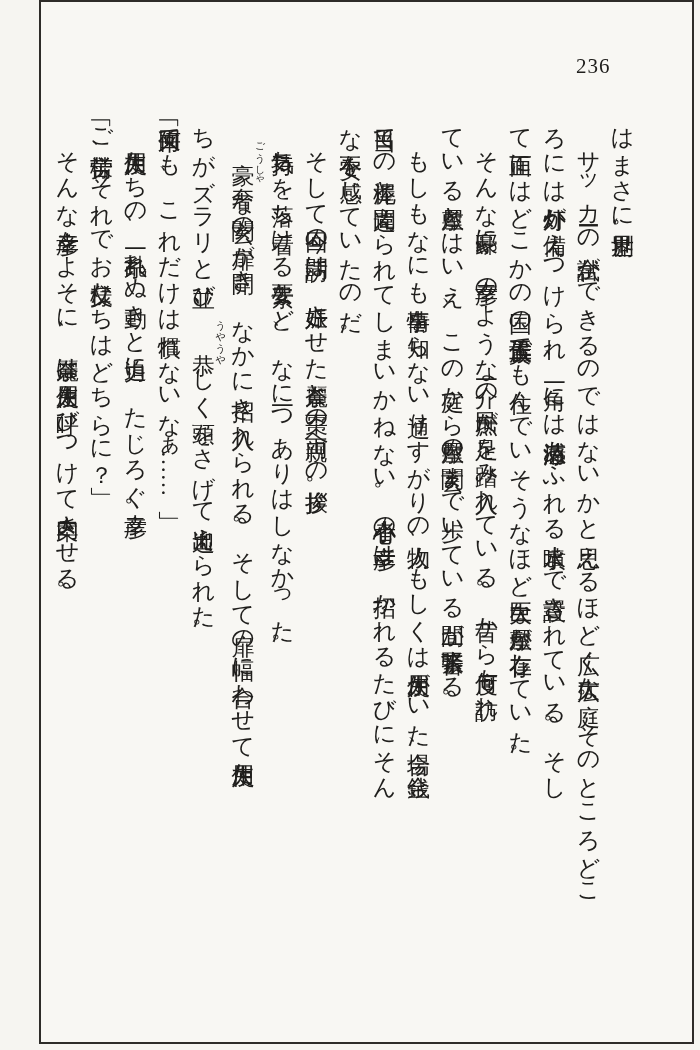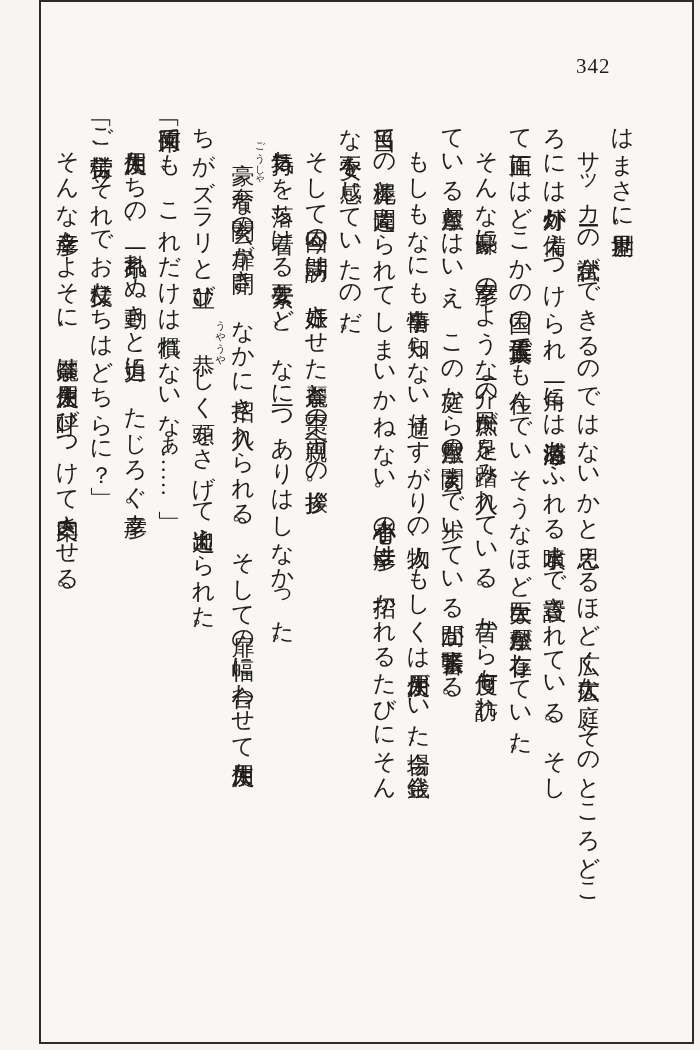--- a/index.html
+++ b/index.html
@@ -59,21 +59,21 @@
     font-size: 10px;
     letter-spacing: 0;
     color: var(--text, #1f1e1c);
   }
 </style>
 </head>
 <body style="--bg: #f6f5f1; --page: #f8f7f3; --frame: #2e2c29; --text: #1f1e1c;">
 
 <div class="page-root">
   <div class="frame"></div>
-  <div class="page-number">342</div>
+  <div class="page-number">236</div>
   <div class="text-block" id="text-block">
       <div class="line">はまさに別世界。</div>
       <div class="line indent">サッカーの試合ができるのではないかと思えるほど広く広大な庭。そのところどこ</div>
       <div class="line">ろには外灯が備えつけられ、一角には清涼感あふれる噴水まで設置されている。そし</div>
       <div class="line">て正面にはどこかの国の王侯貴族でも住んでいそうなほど巨大な屋敷が存在していた。</div>
       <div class="line indent">そんな豪邸に、幸彦のような一介の庶民が足を踏み入れている。昔から何度も訪れ</div>
       <div class="line">ている屋敷とはいえ、この庭から屋敷の玄関まで歩いている間が一番緊張する。</div>
       <div class="line indent">もしもなにも事情を知らない通りすがりの人物、もしくは使用人がいた場合、金銭</div>
       <div class="line">目当ての泥棒と間違えられてしまいかねない。小心者の幸彦は、招かれるたびにそん</div>
       <div class="line">な不安を感じていたのだ。</div>

